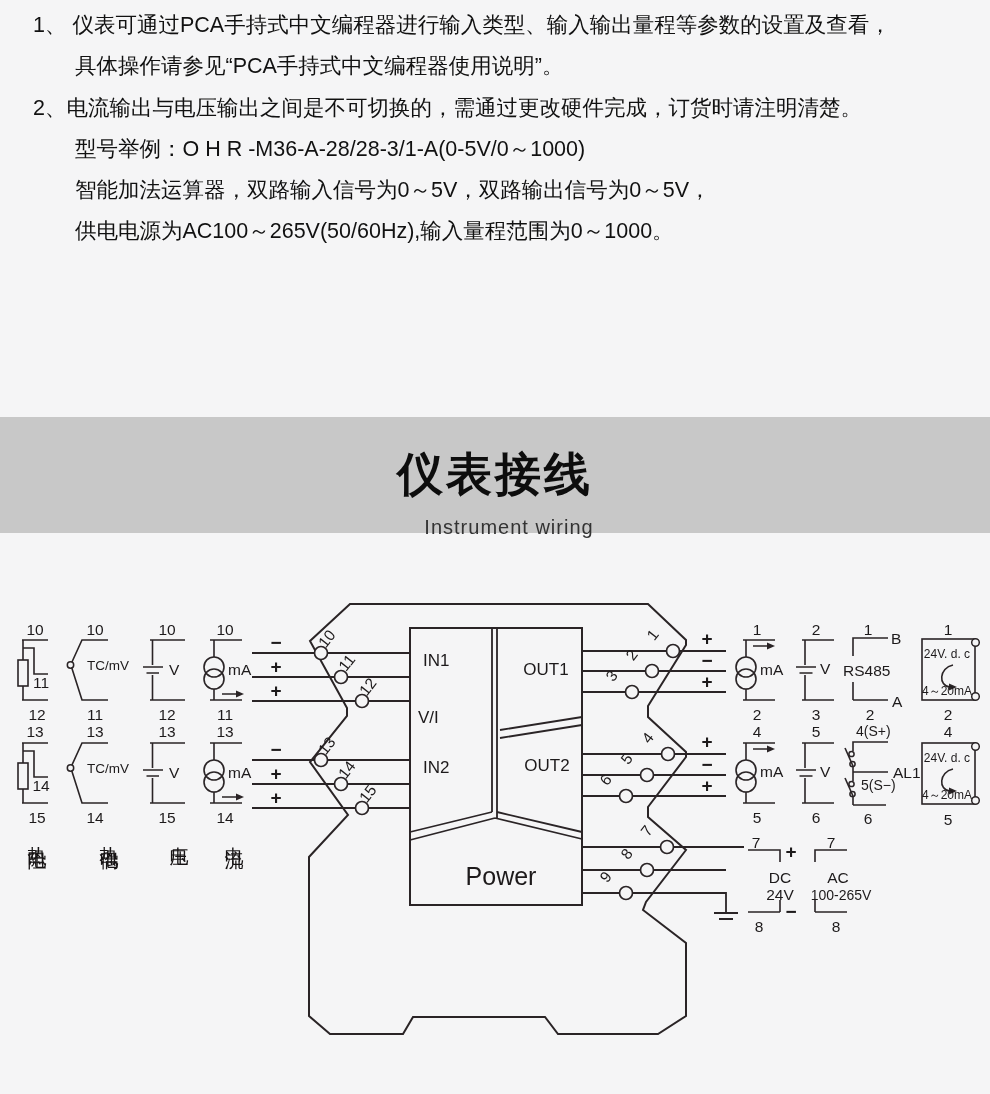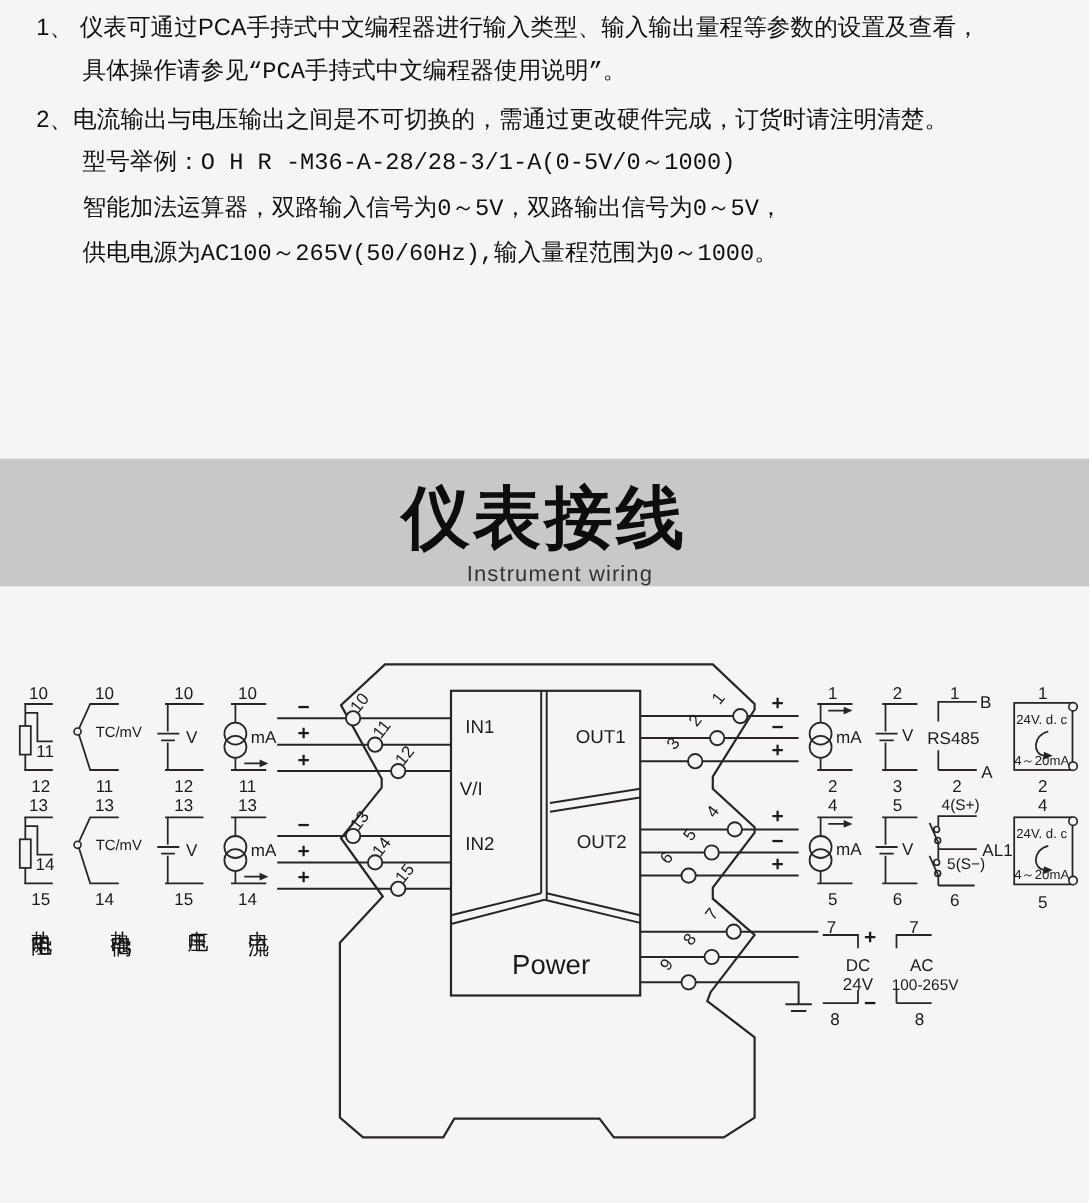--- a/index.html
+++ b/index.html
@@ -10,26 +10,26 @@
   }
   html,body{margin:0;padding:0;}
   body{background:#e8e8e8;font-family:"Liberation Sans",sans-serif;}
   #page{position:relative;width:990px;height:1094px;background:var(--page_bg);overflow:hidden;margin:0 auto;}
 
   
   .notes{position:absolute;top:5px;left:33px;width:930px;color:var(--text);
          font-size:21.5px;line-height:41.3px;font-weight:500;}
   .notes .heading{font-weight:bold;}
   .notes .line{white-space:nowrap;}
-  .notes .ind{padding-left:42px;font-family:Liberation Mono, monospace;}
+  .notes .ind{padding-left:42px;}
 
   
   .banner{position:absolute;top:417px;left:0;width:990px;height:116px;
           background:var(--banner_bg);text-align:center;color:#0d0d0d;}
-  .banner .title{margin:5px;padding-top:16px;font-size:62px;font-weight:bold;letter-spacing:3px;line-height:1.1;}
+  .banner .title{margin:16px;padding-top:16px;font-size:46px;font-weight:bold;letter-spacing:3px;line-height:1.1;}
   .banner .sub{margin:0;font-size:20px;color:#333;letter-spacing:1px;padding-left:28px;}
 
   
   .diagram{position:absolute;top:545px;left:0;}
   .ln{stroke:var(--line);stroke-width:1.8;fill:none;}
   .thin{stroke-width:1.6;}
   .thick{stroke-width:2;}
   .tx{fill:#1d1a1b;stroke:none;font-family:"Liberation Sans",sans-serif;}
   .s12{font-size:12px;}.s13{font-size:13.5px;}.s14{font-size:14px;}
   .s15{font-size:15.5px;}.s17{font-size:17px;}.s25{font-size:25px;}

